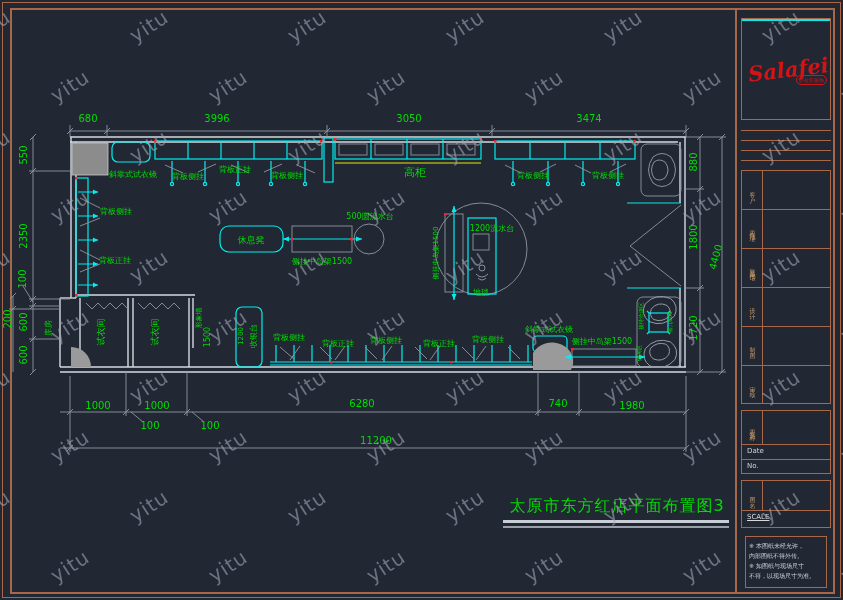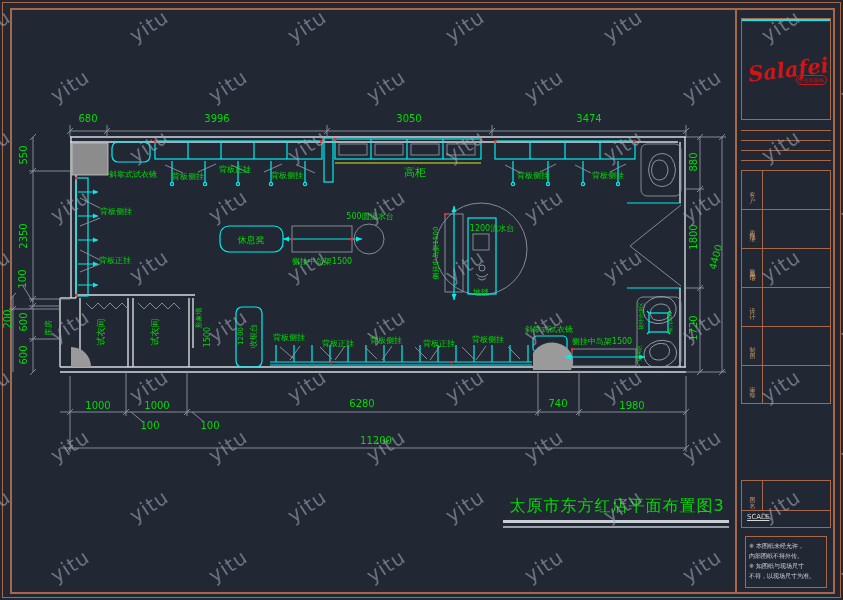--- a/index.html
+++ b/index.html
@@ -395,20 +395,31 @@
         <div class="tb-vlabel">设 计</div>
       </div>
     <div class="tb-row" style="top:156px;height:39px;">
         <div class="tb-vlabel">制 图</div>
       </div>
     <div class="tb-row" style="top:195px;height:38px;border-bottom:none;">
         <div class="tb-vlabel">审 核</div>
       </div>
   </div>
 
+  <div class="tb-cell" style="left:4px;top:402px;width:90px;height:64px;">
+    <div class="tb-row" style="top:0;height:34px;">
+        <div class="tb-vlabel">工程名称</div>
+      </div>
+    <div class="tb-row" style="top:34px;height:15px;">
+        <span class="tb-hlabel">Date</span>
+      </div>
+    <div class="tb-row" style="top:49px;height:14px;border-bottom:none;">
+        <span class="tb-hlabel">No.</span>
+      </div>
+  </div>
 
   <div class="tb-cell" style="left:4px;top:472px;width:90px;height:48px;">
     <div class="tb-row" style="top:0;height:30px;">
         <div class="tb-vlabel">图 名</div>
       </div>
     <div class="tb-row" style="top:30px;height:17px;border-bottom:none;">
         <span class="tb-hlabel scale">SCALE</span>
       </div>
   </div>
 

